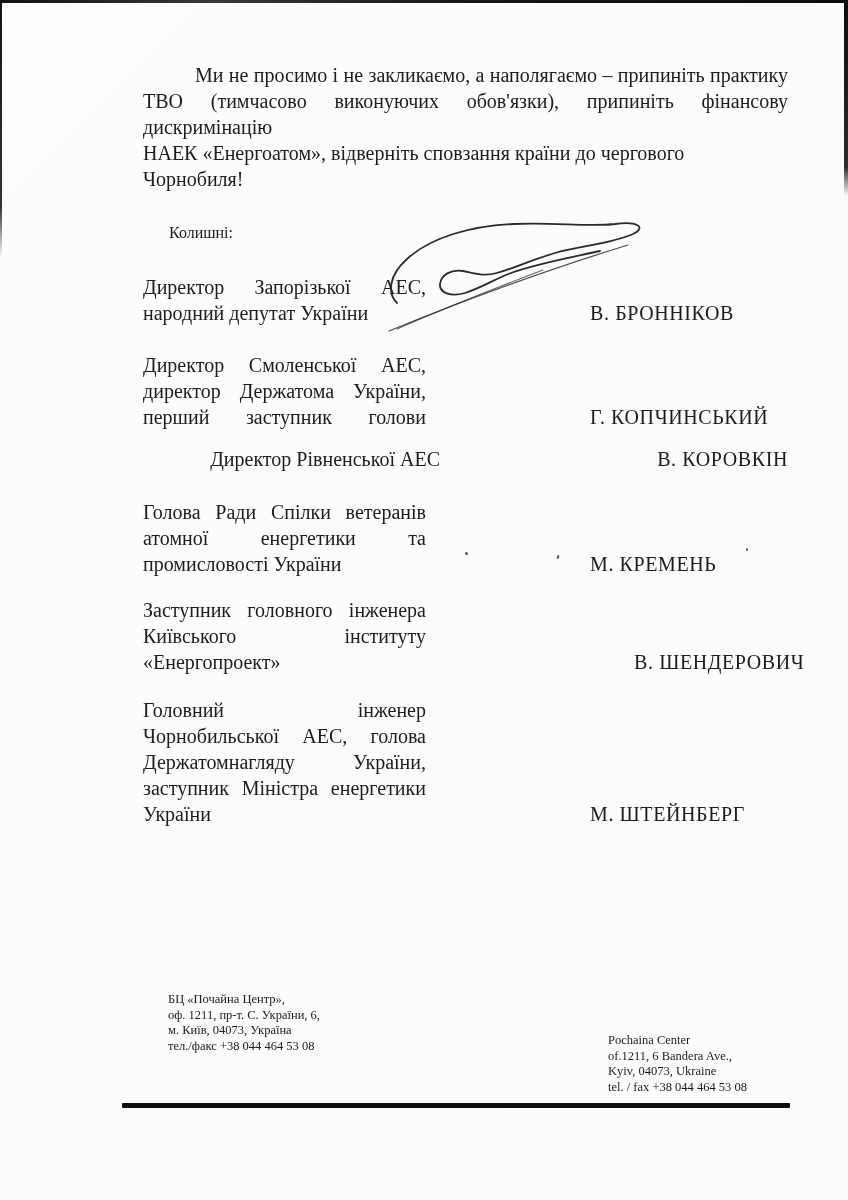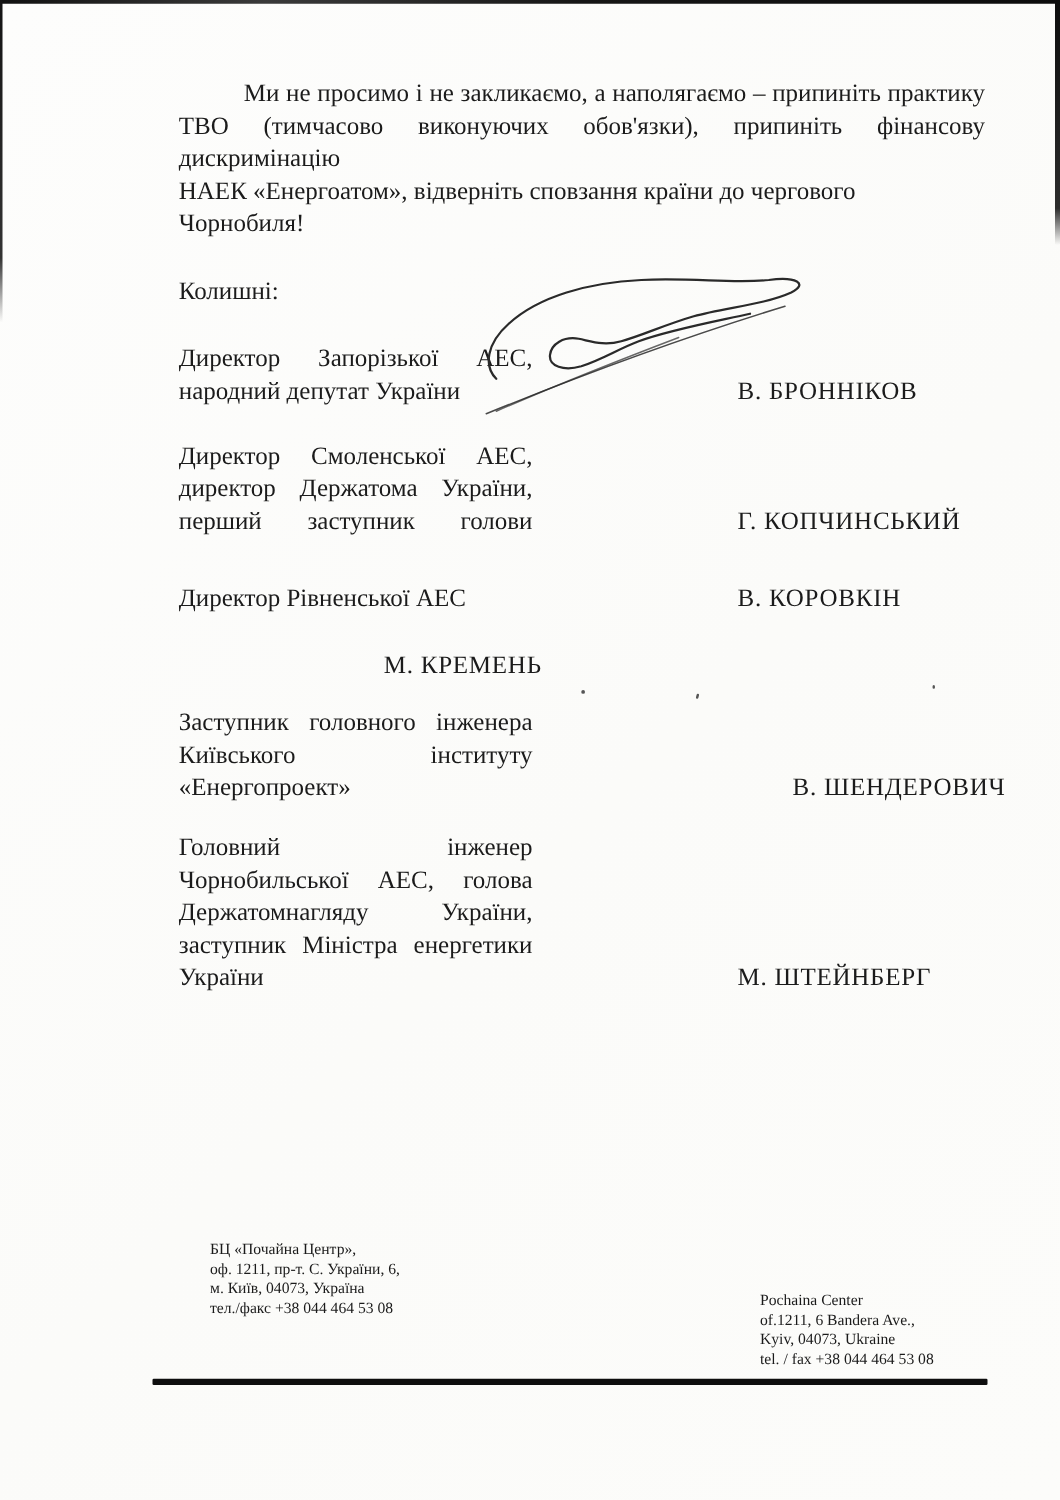--- a/index.html
+++ b/index.html
@@ -13,25 +13,25 @@
   .edge-top{position:absolute;top:0;left:0;width:848px;height:3px;
     background:linear-gradient(90deg,#111 0%,#3a3a3a 25%,#161616 55%,#0c0c0c 100%);}
   .edge-left{position:absolute;top:0;left:0;width:2px;height:258px;
     background:linear-gradient(#141414 0%,#333 80%,rgba(0,0,0,0) 100%);}
   .edge-right{position:absolute;top:0;right:0;width:4px;height:196px;
     background:linear-gradient(#0d0d0d 0%,#2c2c2c 85%,rgba(0,0,0,0) 100%);}
   .content{position:absolute;left:143px;top:62px;width:645px;}
   .line{font-size:20px;line-height:26px;}
   .line.j{text-align:justify;text-align-last:justify;}
   .line.indent{text-indent:52px;}
-  .former{margin-top:28px;font-size:20px;line-height:26px;}
+  .former{margin-top:28px;font-size:16px;line-height:26px;margin-left:26px;}
   .sig-row{display:flex;align-items:flex-end;}
   .sig-row:nth-child(1){margin-top:28px;}
   .sig-row:nth-child(2){margin-top:26px;}
-  .sig-row:nth-child(3){margin-top:36px;}
+  .sig-row:nth-child(3){margin-top:16px;justify-content:flex-end;}
   .sig-row:nth-child(4){margin-top:27px;}
   .sig-row:nth-child(5){margin-top:20px;gap:44px;}
   .sig-row:nth-child(6){margin-top:22px;}
   .positions{width:283px;flex:0 0 283px;}
   .sig-name{margin-left:164px;font-size:20px;line-height:26px;letter-spacing:.6px;white-space:nowrap;}
   .signature{position:absolute;left:383px;top:213px;}
   .footer-left{position:absolute;left:168px;top:992px;font-size:12.5px;line-height:15.5px;}
   .footer-right{position:absolute;left:608px;top:1033px;font-size:12.5px;line-height:15.5px;}
   .footer-rule{position:absolute;left:122px;top:1103px;width:668px;height:5px;background:#0e0e0e;border-radius:1px;}
   .speck{position:absolute;background:#555;border-radius:50%;}
@@ -70,20 +70,25 @@
           </div>
           <div class="sig-name">Г. КОПЧИНСЬКИЙ</div>
         </div>
         <div class="sig-row">
           <div class="positions">
             <div class="line">Директор Рівненської АЕС</div>
           </div>
           <div class="sig-name">В. КОРОВКІН</div>
         </div>
         <div class="sig-row">
+          <div class="positions">
+            <div class="line j">Голова Ради Спілки ветеранів</div>
+            <div class="line j">атомної енергетики та</div>
+            <div class="line">промисловості України</div>
+          </div>
           <div class="sig-name">М. КРЕМЕНЬ</div>
         </div>
         <div class="sig-row">
           <div class="positions">
             <div class="line j">Заступник головного інженера</div>
             <div class="line j">Київського інституту</div>
             <div class="line">«Енергопроект»</div>
           </div>
           <div class="sig-name">В. ШЕНДЕРОВИЧ</div>
         </div>

